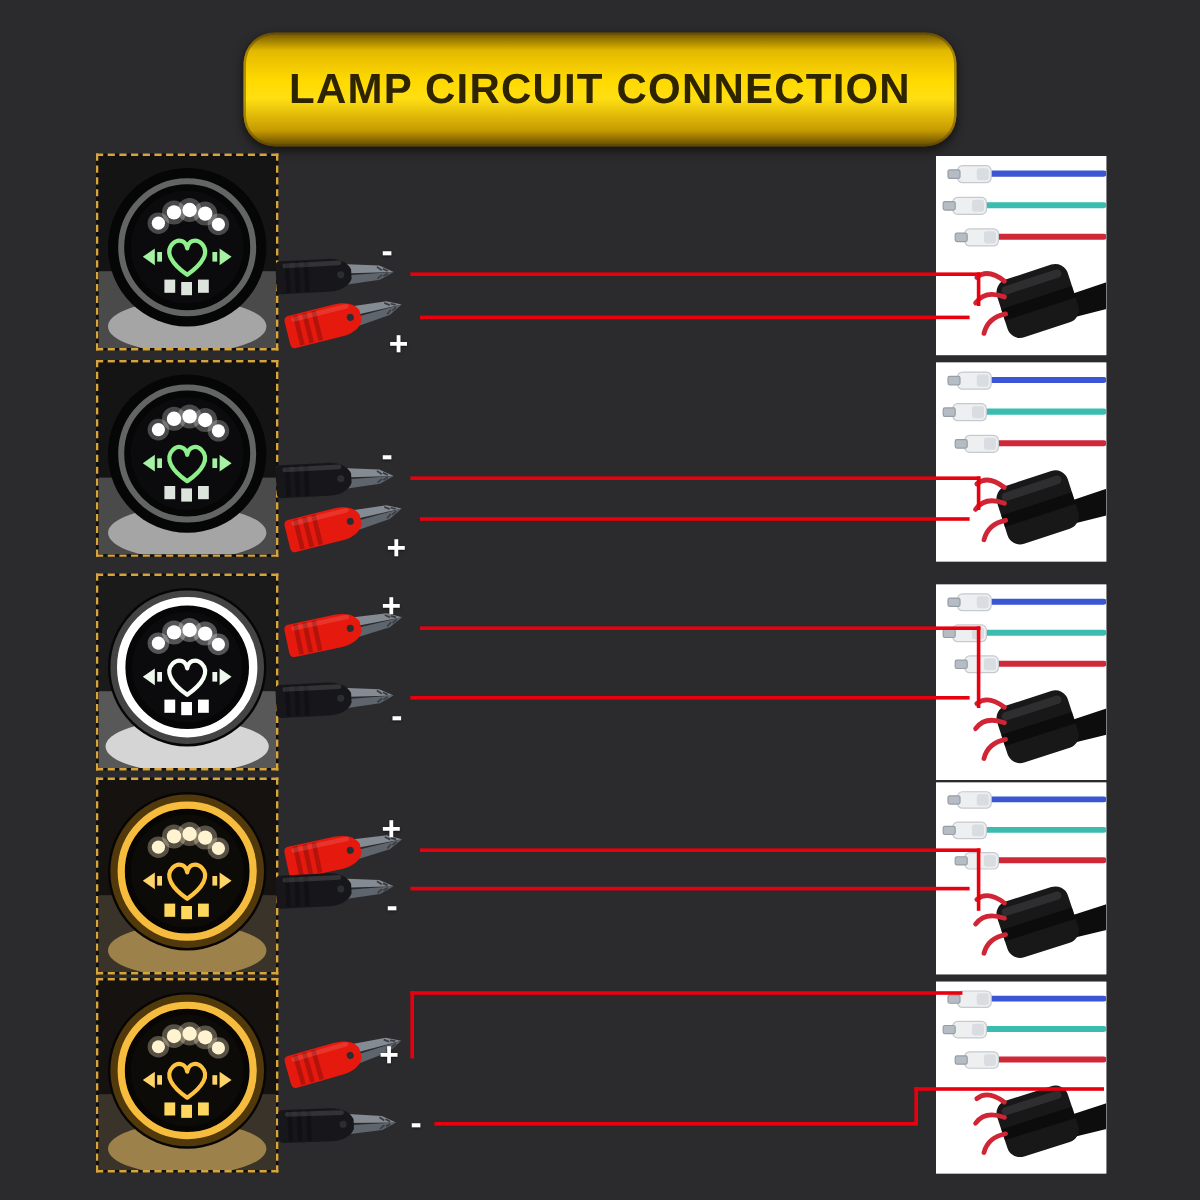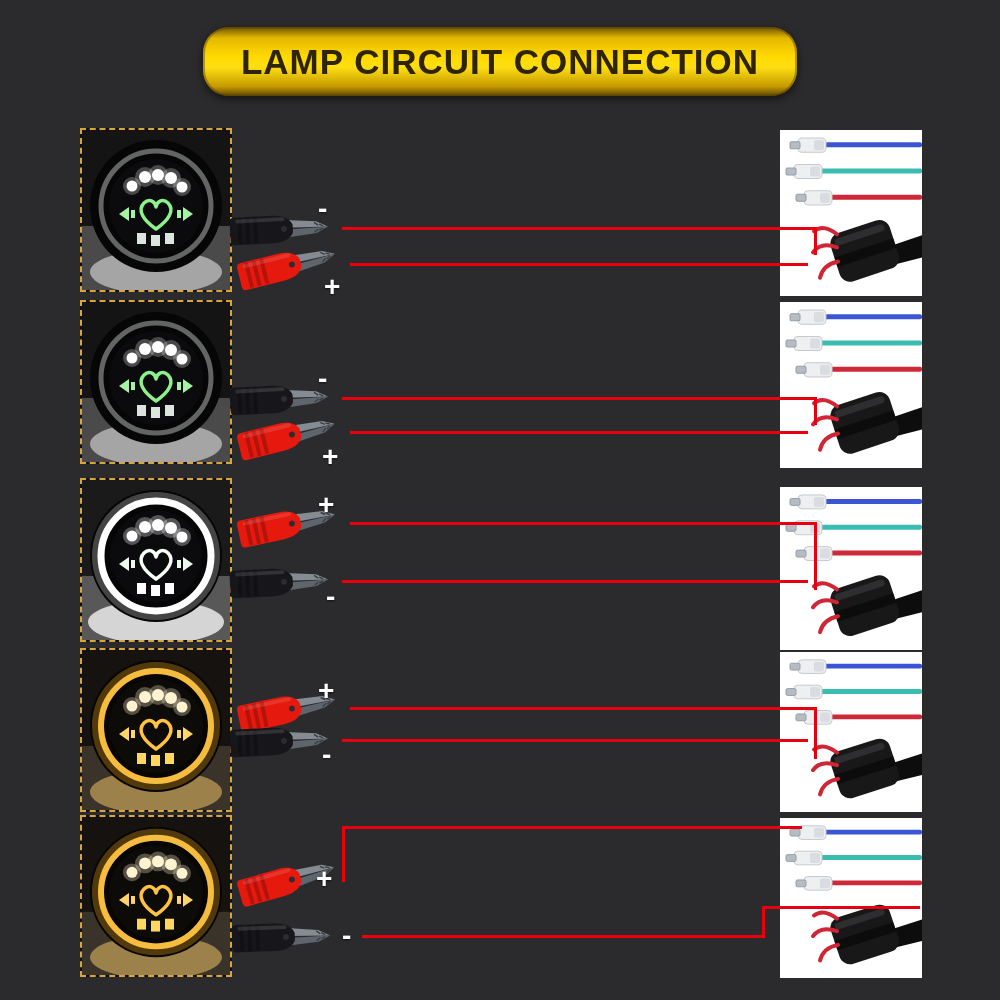--- a/index.html
+++ b/index.html
@@ -4,21 +4,21 @@
 <style>
   * { margin:0; padding:0; box-sizing:border-box; }
   html,body { width:1000px; height:1000px; }
   body {
     position:relative;
     background:#2b2b2d;
     font-family:"Liberation Sans", sans-serif;
     overflow:hidden;
   }
   .banner {
-    position:absolute; left:203px; top:27px; width:594px; height:69px;
+    position:absolute; left:203px; top:27px; width:594px; height:95px;
     border-radius:26px;
     background:linear-gradient(180deg,#6b5200 0%,#e3b800 16%,#ffd900 42%,#ffdf13 58%,#c59a00 86%,#5f4800 100%);
     box-shadow:0 3px 8px rgba(0,0,0,0.55), inset 0 0 0 2px rgba(90,65,0,0.45);
     display:flex; align-items:center; justify-content:center;
   }
   .banner-title {
     font-size:35px; font-weight:800; letter-spacing:1px; color:#2f2400;
   }
   .photo {
     position:absolute; left:80px; width:152px; height:164px;

